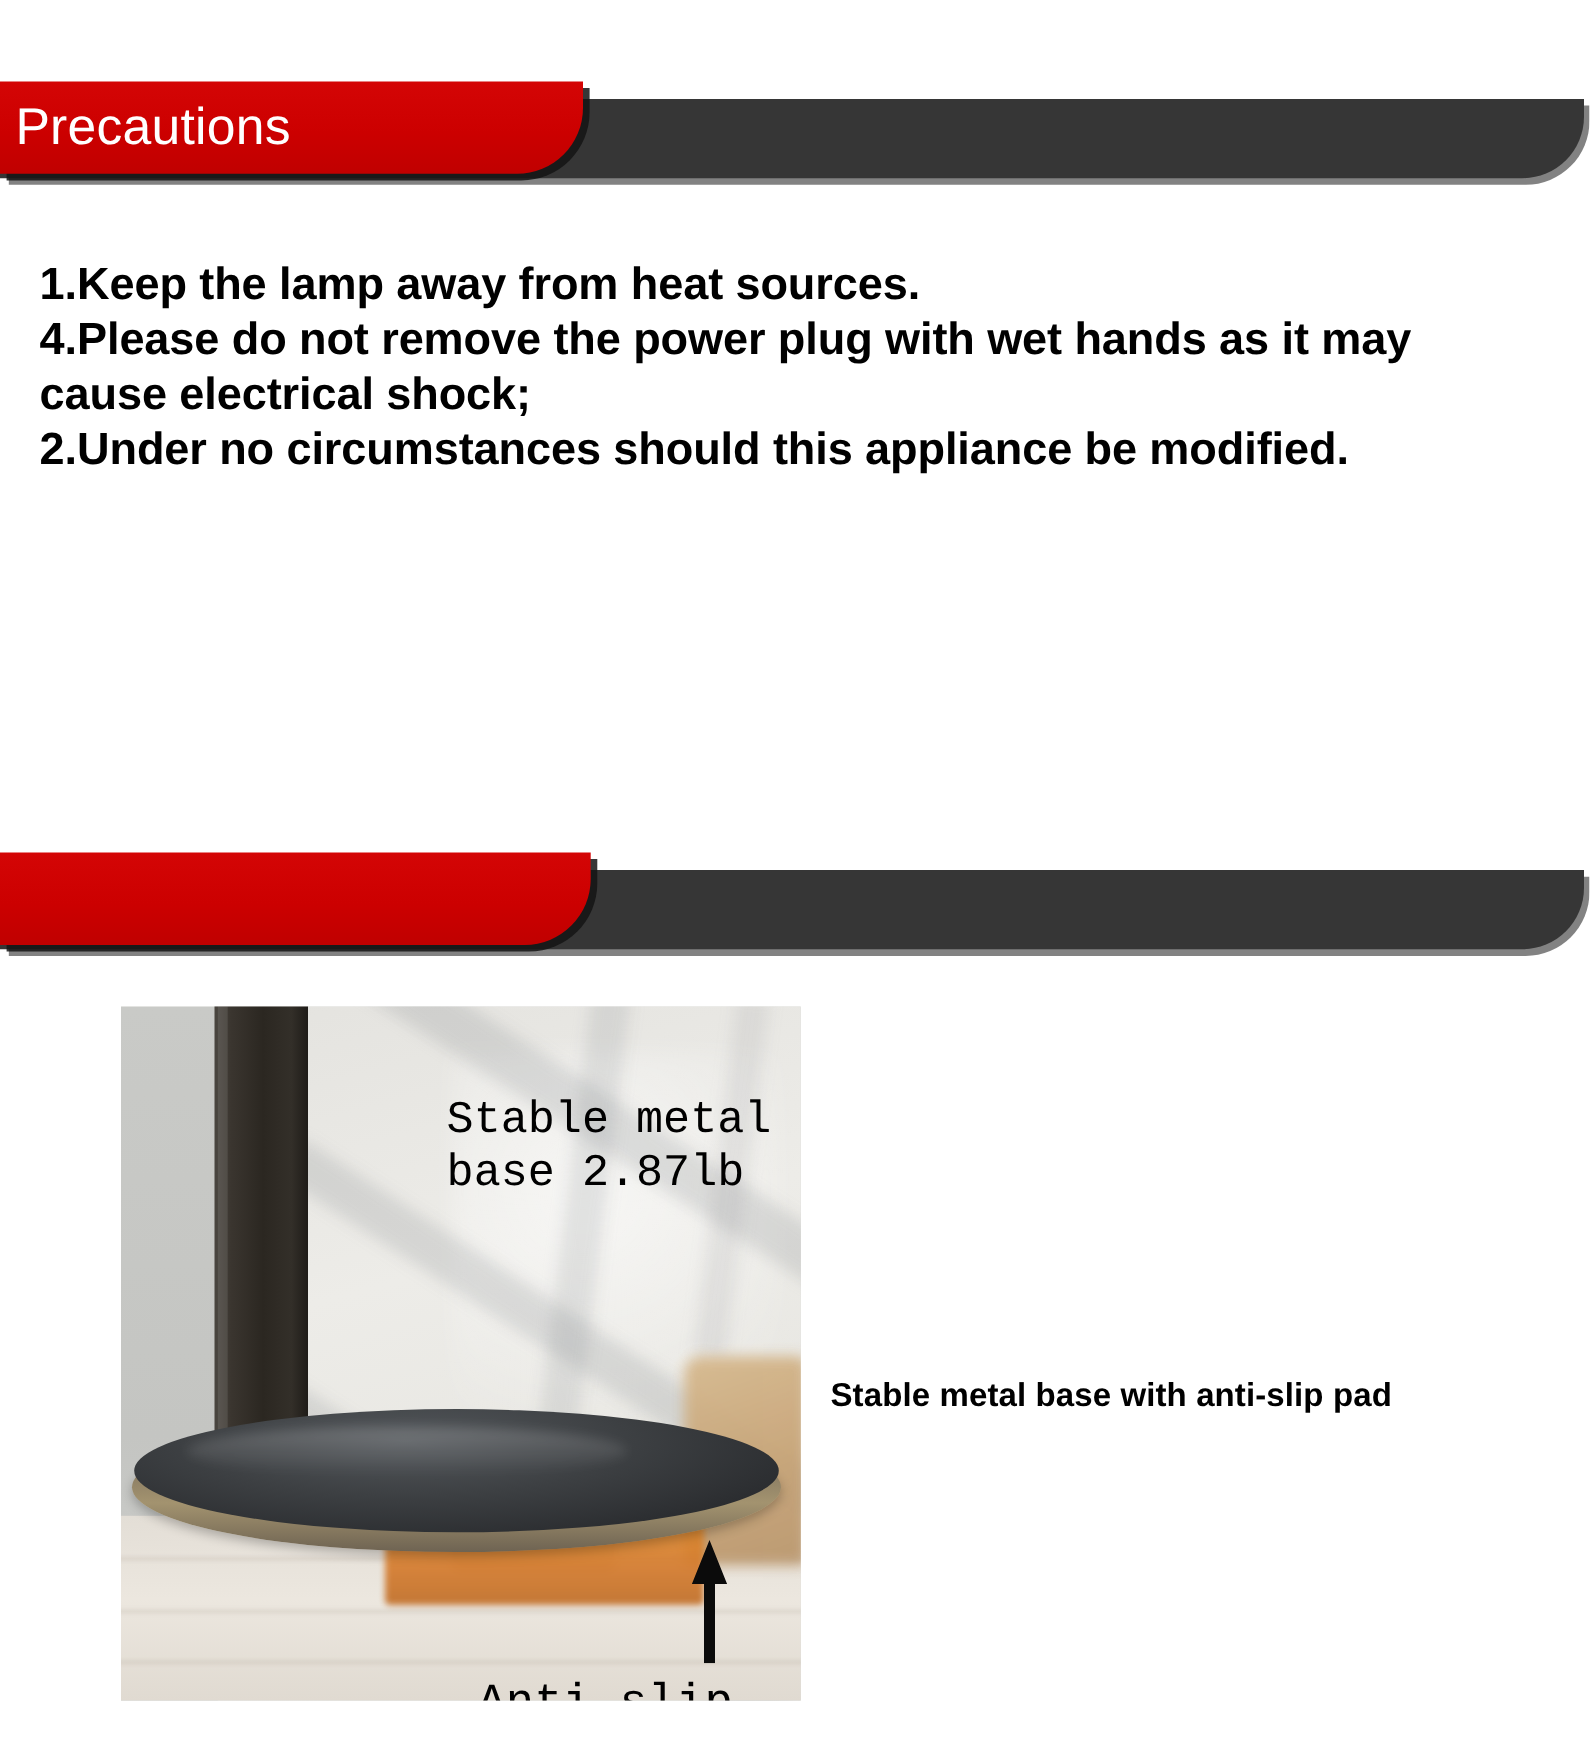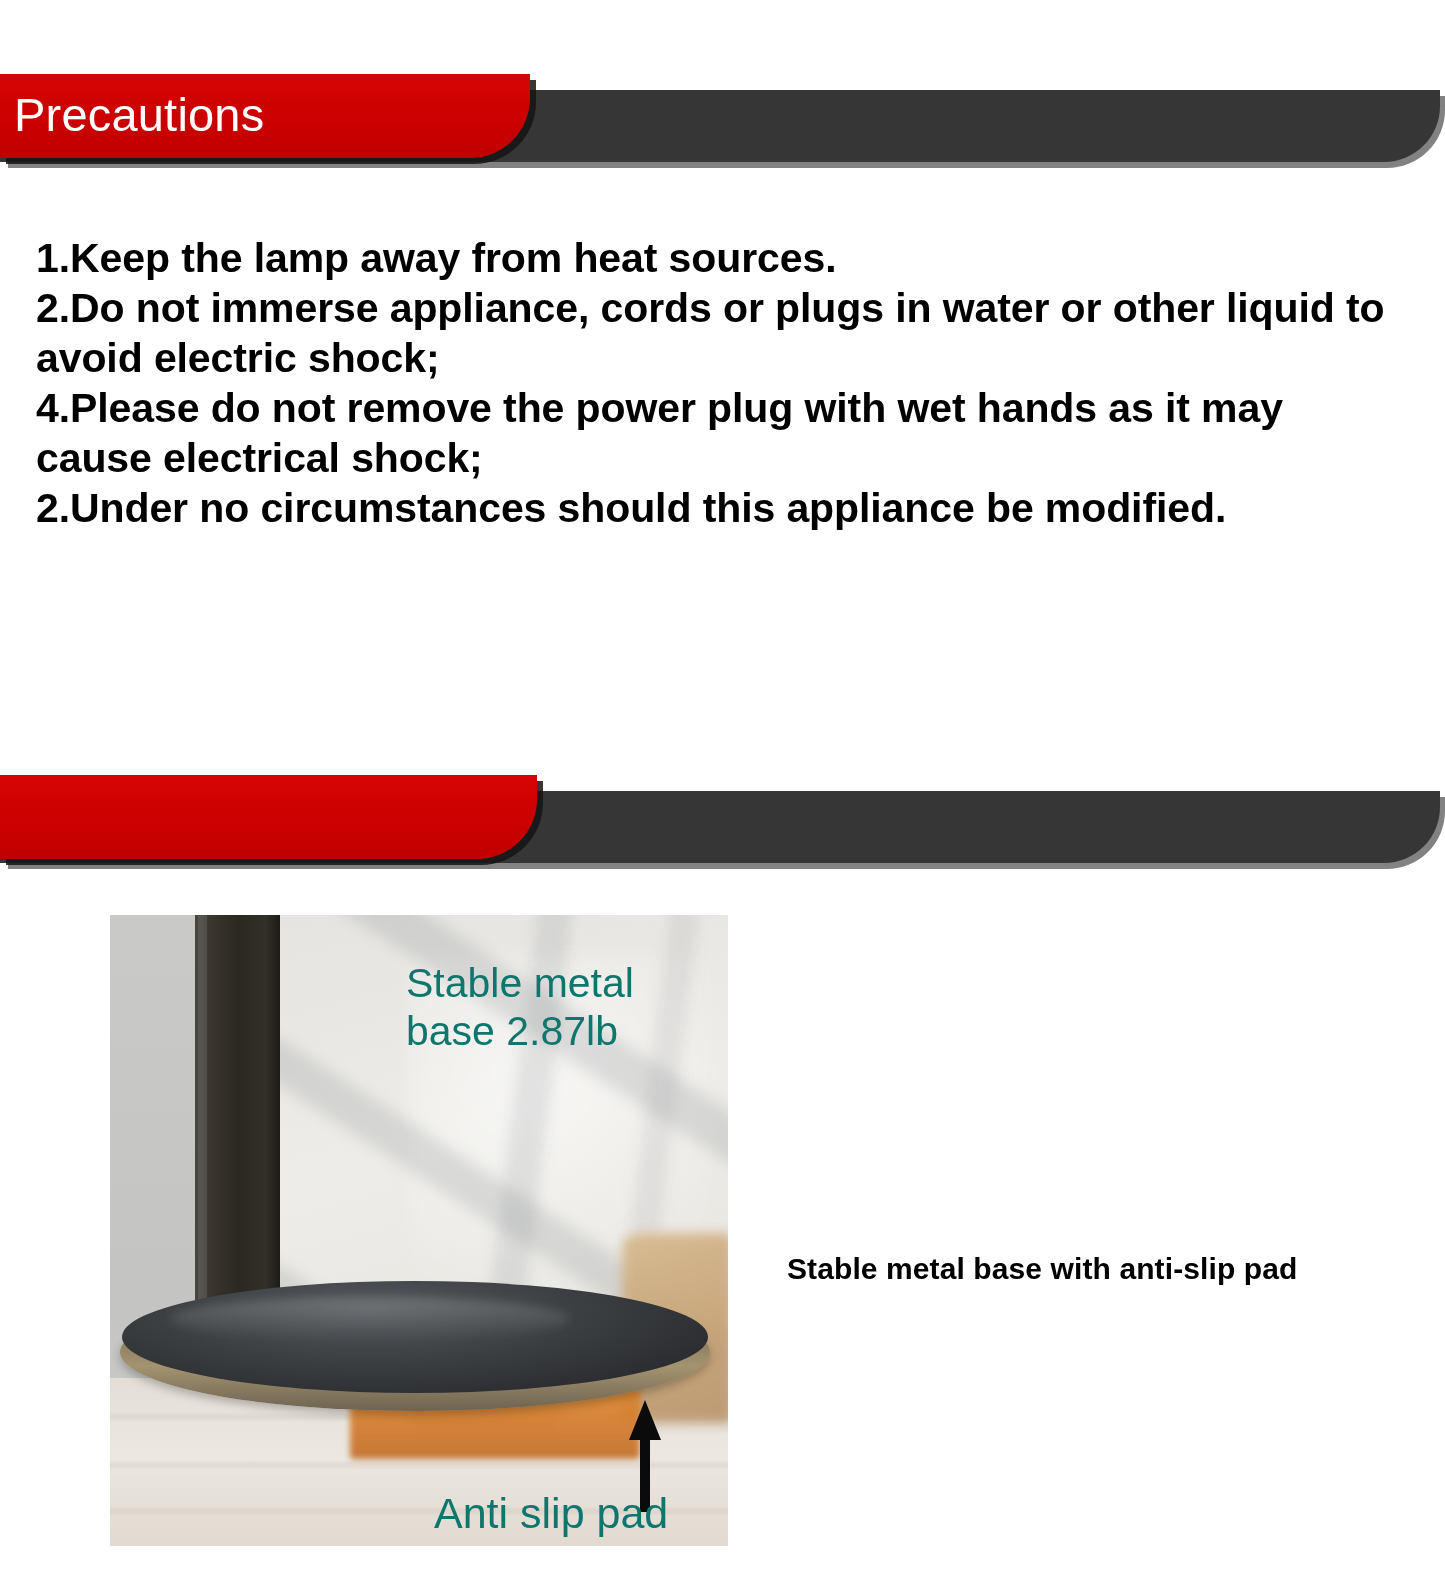--- a/index.html
+++ b/index.html
@@ -193,57 +193,56 @@
     filter: blur(4px);
     border-radius: 10px;
   }
   
   .arrow {
     position: absolute; left: 518px; top: 485px; width: 34px; height: 112px;
   }
   
   .photo-label {
     position: absolute;
-    color: #0f766e;
+    color: #000000;
     font-size: 41px;
     line-height: 48px;
-    font-family: Liberation Sans, sans-serif;
+    font-family: Liberation Mono, monospace;
     white-space: pre-line;
+    margin-top: 36px;
   }
   #photo-label-top { left: 296px; top: 44px; }
   #photo-label-bottom { left: 324px; top: 574px; font-size: 43px; }
 
   
   #photo-caption {
     position: absolute;
     left: 755px;
     top: 1252px;
     font-size: 30px;
     font-weight: bold;
     color: #000000;
     letter-spacing: .1px;
     font-family: "Liberation Sans Narrow", "Liberation Sans", sans-serif;
     white-space: nowrap;
-    margin-left: 32px;
   }
 </style>
 </head>
 <body>
 
 <div class="banner" id="banner-precautions">
   <div class="banner-bar-shadow"></div>
   <div class="banner-bar"></div>
   <div class="banner-tab-shadow"></div>
   <div class="banner-tab"></div>
   <div class="banner-label">Precautions</div>
 </div>
 
 <div id="precautions-list">
   <span class="precaution-item">1.Keep the lamp away from heat sources.</span>
-  <span class="precaution-item">2.Do not immerse appliance, cords or plugs in water or other liquid to avoid electric shock;</span>
   <span class="precaution-item">4.Please do not remove the power plug with wet hands as it may cause electrical shock;</span>
   <span class="precaution-item">2.Under no circumstances should this appliance be modified.</span>
 </div>
 
 <div class="banner" id="banner-product">
   <div class="banner-bar-shadow"></div>
   <div class="banner-bar"></div>
   <div class="banner-tab-shadow"></div>
   <div class="banner-tab"></div>
 </div>

